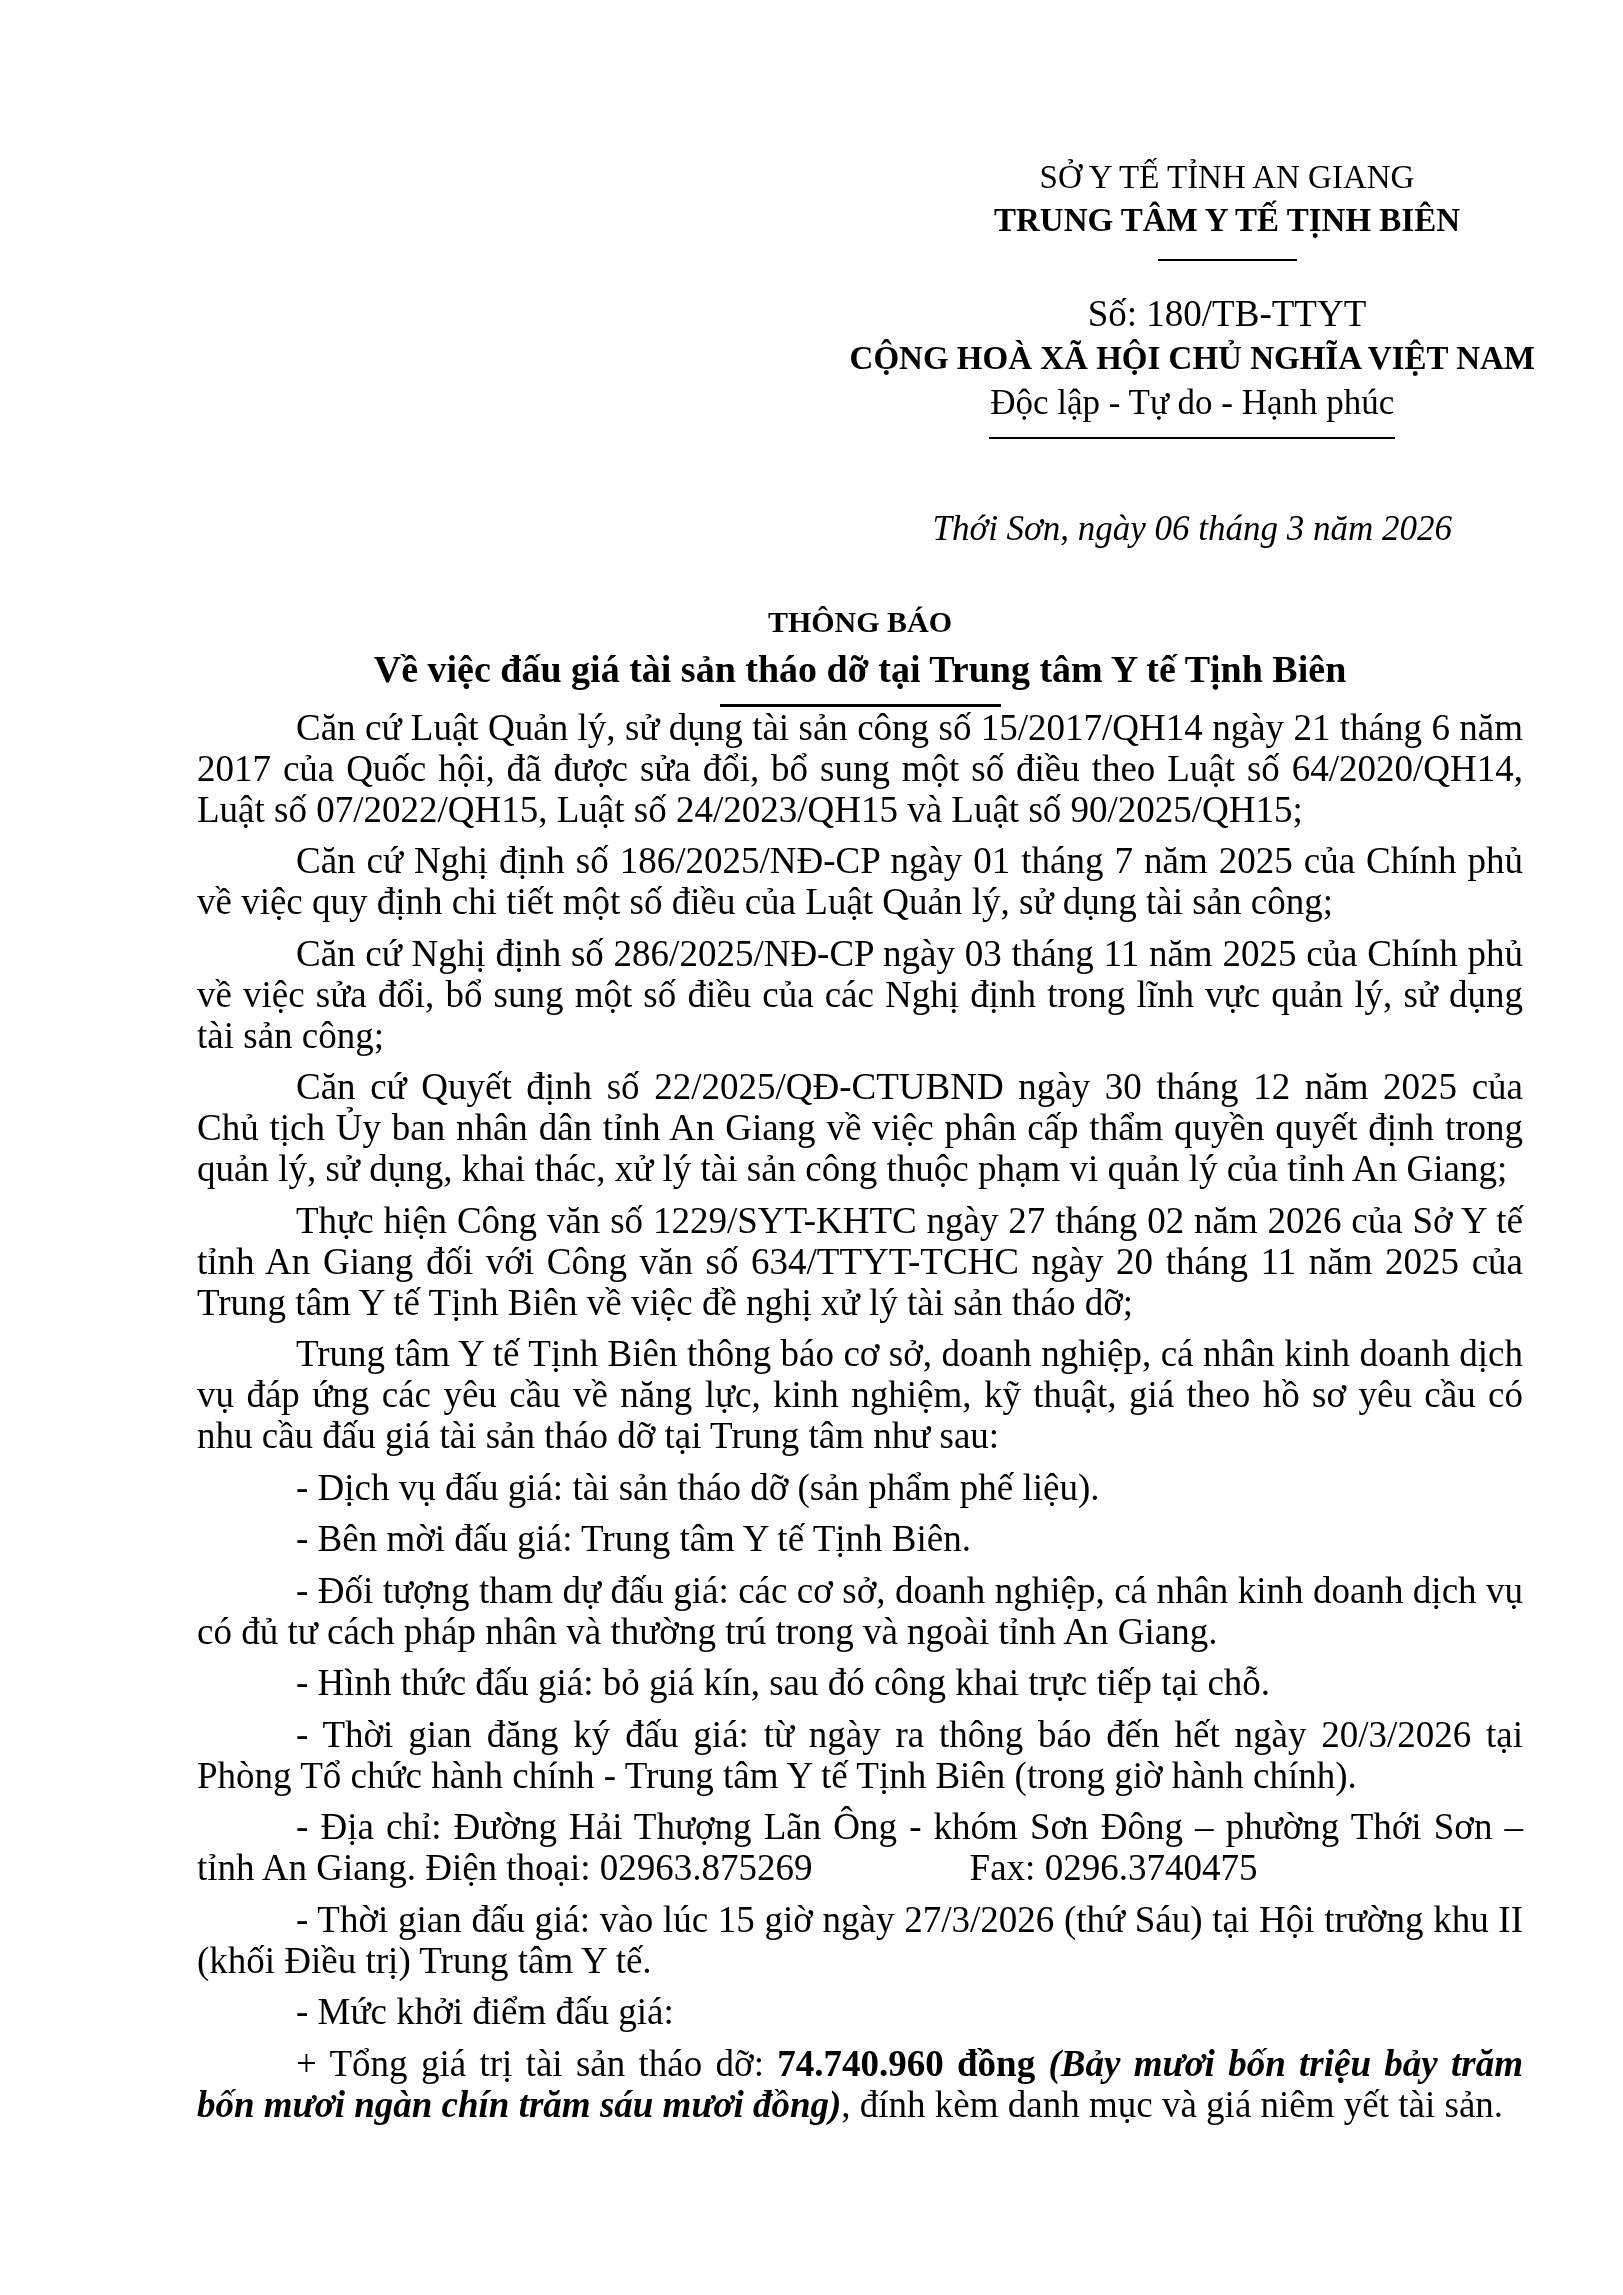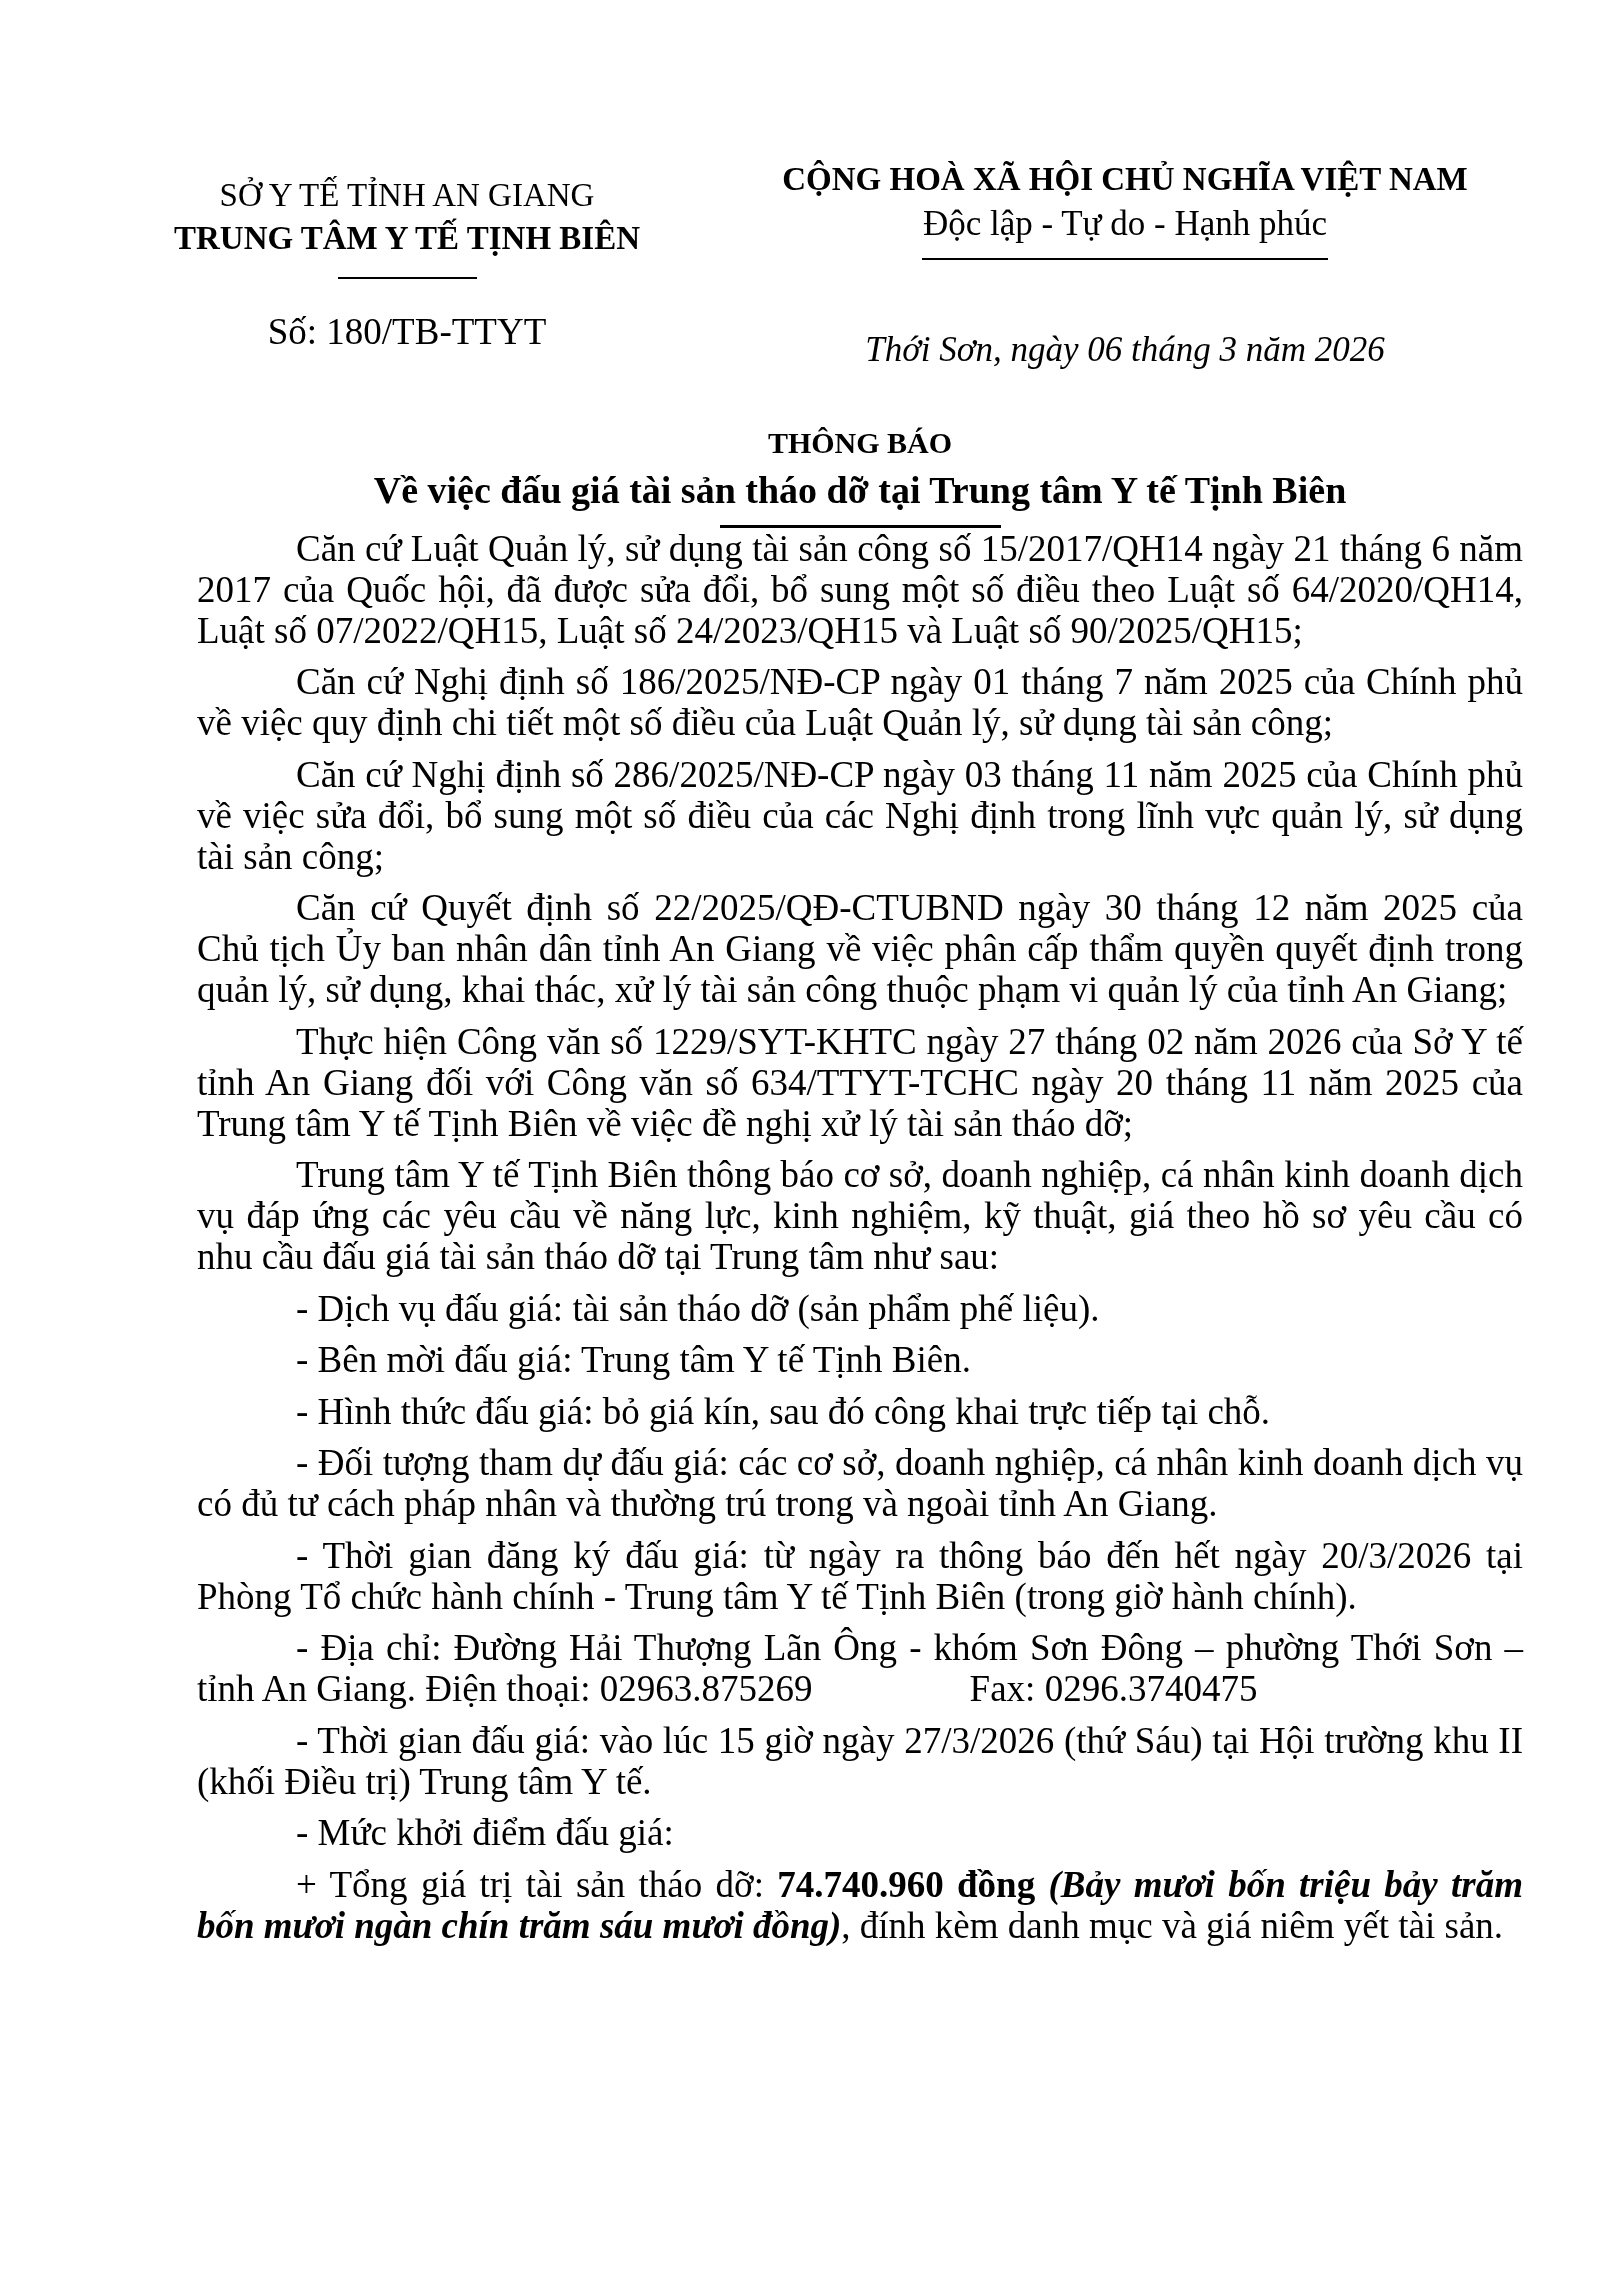--- a/index.html
+++ b/index.html
@@ -10,21 +10,21 @@
     margin: 0 auto;
     background: #ffffff;
     color: #000000;
     font-family: "Liberation Serif", "DejaVu Serif", serif;
     box-sizing: border-box;
     padding: 156px 100px 0 111px;
     overflow: hidden;
   }
 
   
-  .header { display: flex; align-items: center; }
+  .header { display: flex; align-items: flex-end; flex-direction: column; }
   .header-left  { width: 592px; text-align: center; }
   .header-right { flex: 1; text-align: center; position: relative; left: 12px; }
 
   .org-parent { font-size: 33px; line-height: 43px; white-space: nowrap; }
   .org-name   { font-size: 33px; line-height: 43px; font-weight: bold; white-space: nowrap; }
   .doc-number { margin-top: 31px; font-size: 37px; line-height: 43px; }
 
   .national-title { font-size: 33px; line-height: 46px; font-weight: bold; white-space: nowrap; }
   .national-motto { font-size: 35px; line-height: 43px; font-weight: normal; white-space: nowrap; }
   .place-date     { margin-top: 68px; font-size: 35px; line-height: 43px; font-style: italic; white-space: nowrap; }
@@ -80,22 +80,22 @@
 
     <div class="body-text">
         <p class="para"><span>Căn cứ Luật Quản lý, sử dụng tài sản công số 15/2017/QH14 ngày 21 tháng 6 năm 2017 của Quốc hội, đã được sửa đổi, bổ sung một số điều theo Luật số 64/2020/QH14, Luật số 07/2022/QH15, Luật số 24/2023/QH15 và Luật số 90/2025/QH15;</span></p>
         <p class="para"><span>Căn cứ Nghị định số 186/2025/NĐ-CP ngày 01 tháng 7 năm 2025 của Chính phủ về việc quy định chi tiết một số điều của Luật Quản lý, sử dụng tài sản công;</span></p>
         <p class="para"><span>Căn cứ Nghị định số 286/2025/NĐ-CP ngày 03 tháng 11 năm 2025 của Chính phủ về việc sửa đổi, bổ sung một số điều của các Nghị định trong lĩnh vực quản lý, sử dụng tài sản công;</span></p>
         <p class="para"><span>Căn cứ Quyết định số 22/2025/QĐ-CTUBND ngày 30 tháng 12 năm 2025 của Chủ tịch Ủy ban nhân dân tỉnh An Giang về việc phân cấp thẩm quyền quyết định trong quản lý, sử dụng, khai thác, xử lý tài sản công thuộc phạm vi quản lý của tỉnh An Giang;</span></p>
         <p class="para"><span>Thực hiện Công văn số 1229/SYT-KHTC ngày 27 tháng 02 năm 2026 của Sở Y tế tỉnh An Giang đối với Công văn số 634/TTYT-TCHC ngày 20 tháng 11 năm 2025 của Trung tâm Y tế Tịnh Biên về việc đề nghị xử lý tài sản tháo dỡ;</span></p>
         <p class="para"><span>Trung tâm Y tế Tịnh Biên thông báo cơ sở, doanh nghiệp, cá nhân kinh doanh dịch vụ đáp ứng các yêu cầu về năng lực, kinh nghiệm, kỹ thuật, giá theo hồ sơ yêu cầu có nhu cầu đấu giá tài sản tháo dỡ tại Trung tâm như sau:</span></p>
         <p class="para"><span>- Dịch vụ đấu giá: tài sản tháo dỡ (sản phẩm phế liệu).</span></p>
         <p class="para"><span>- Bên mời đấu giá: Trung tâm Y tế Tịnh Biên.</span></p>
+        <p class="para"><span>- Đối tượng tham dự đấu giá: các cơ sở, doanh nghiệp, cá nhân kinh doanh dịch vụ có đủ tư cách pháp nhân và thường trú trong và ngoài tỉnh An Giang.</span></p>
         <p class="para"><span>- Hình thức đấu giá: bỏ giá kín, sau đó công khai trực tiếp tại chỗ.</span></p>
-        <p class="para"><span>- Đối tượng tham dự đấu giá: các cơ sở, doanh nghiệp, cá nhân kinh doanh dịch vụ có đủ tư cách pháp nhân và thường trú trong và ngoài tỉnh An Giang.</span></p>
         <p class="para"><span>- Thời gian đăng ký đấu giá: từ ngày ra thông báo đến hết ngày 20/3/2026 tại Phòng Tổ chức hành chính - Trung tâm Y tế Tịnh Biên (trong giờ hành chính).</span></p>
         <p class="para"><span>- Địa chỉ: Đường Hải Thượng Lãn Ông - khóm Sơn Đông – phường Thới Sơn – tỉnh An Giang. Điện thoại: 02963.875269</span><span class="tab"></span><span>Fax: 0296.3740475</span></p>
         <p class="para"><span>- Thời gian đấu giá: vào lúc 15 giờ ngày 27/3/2026 (thứ Sáu) tại Hội trường khu II (khối Điều trị) Trung tâm Y tế.</span></p>
         <p class="para"><span>- Mức khởi điểm đấu giá:</span></p>
         <p class="para"><span>+ Tổng giá trị tài sản tháo dỡ: </span><span class="b">74.740.960 đồng </span><span class="b i">(Bảy mươi bốn triệu bảy trăm bốn mươi ngàn chín trăm sáu mươi đồng)</span><span>, đính kèm danh mục và giá niêm yết tài sản.</span></p>
       </div>
   </div>
 
 </div>
 

